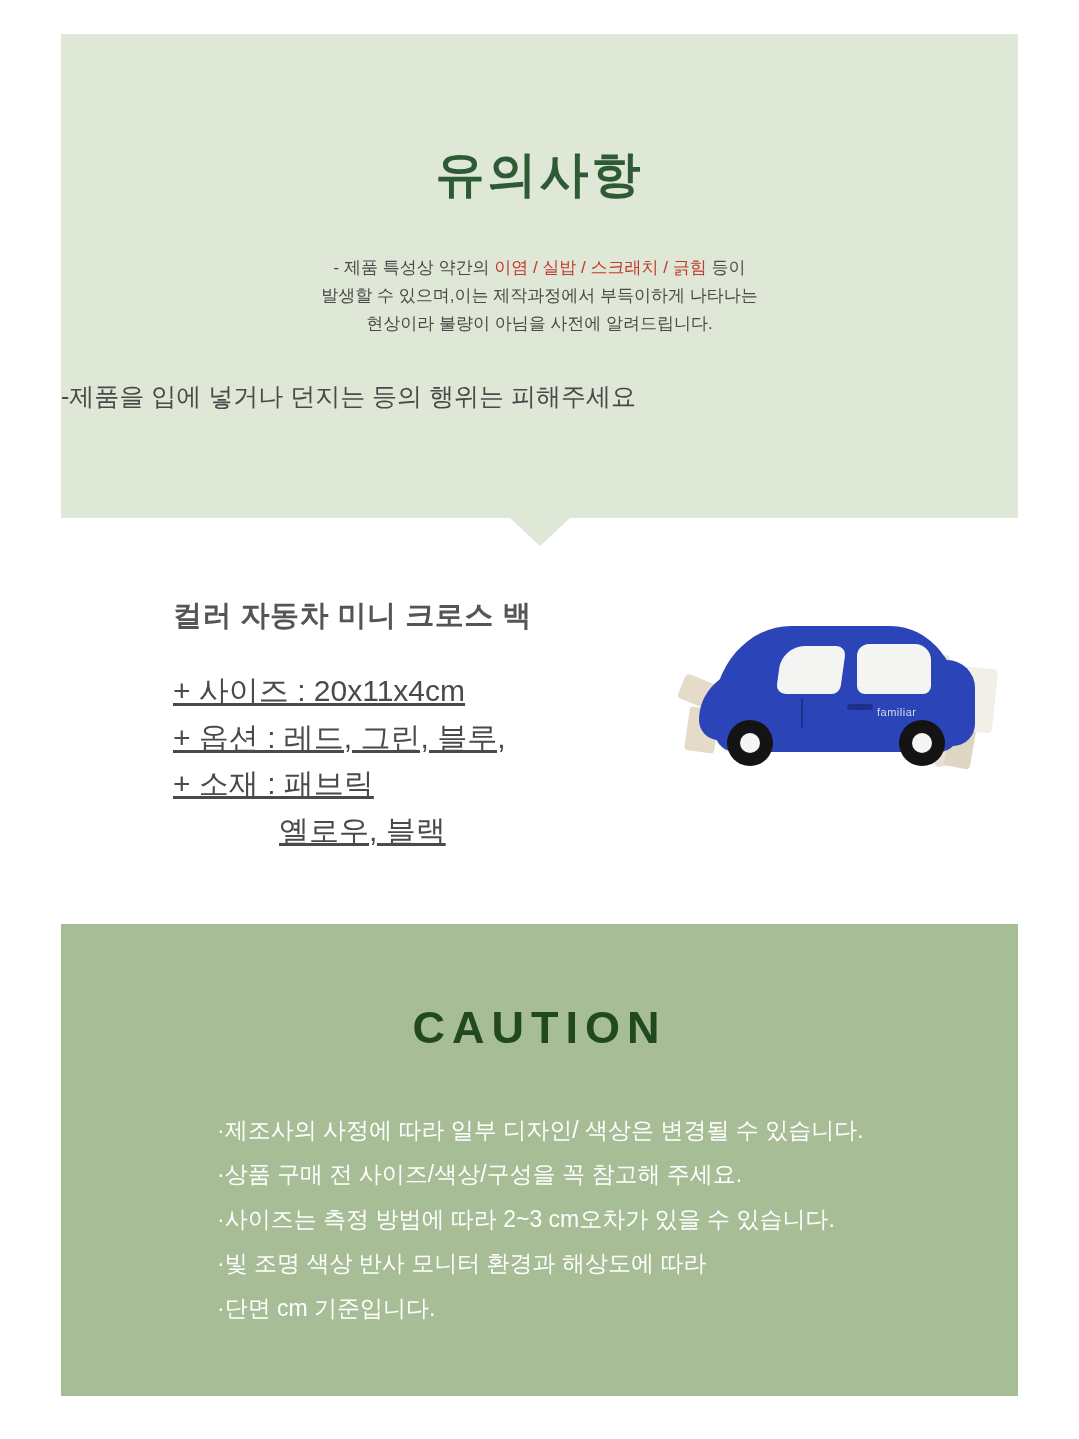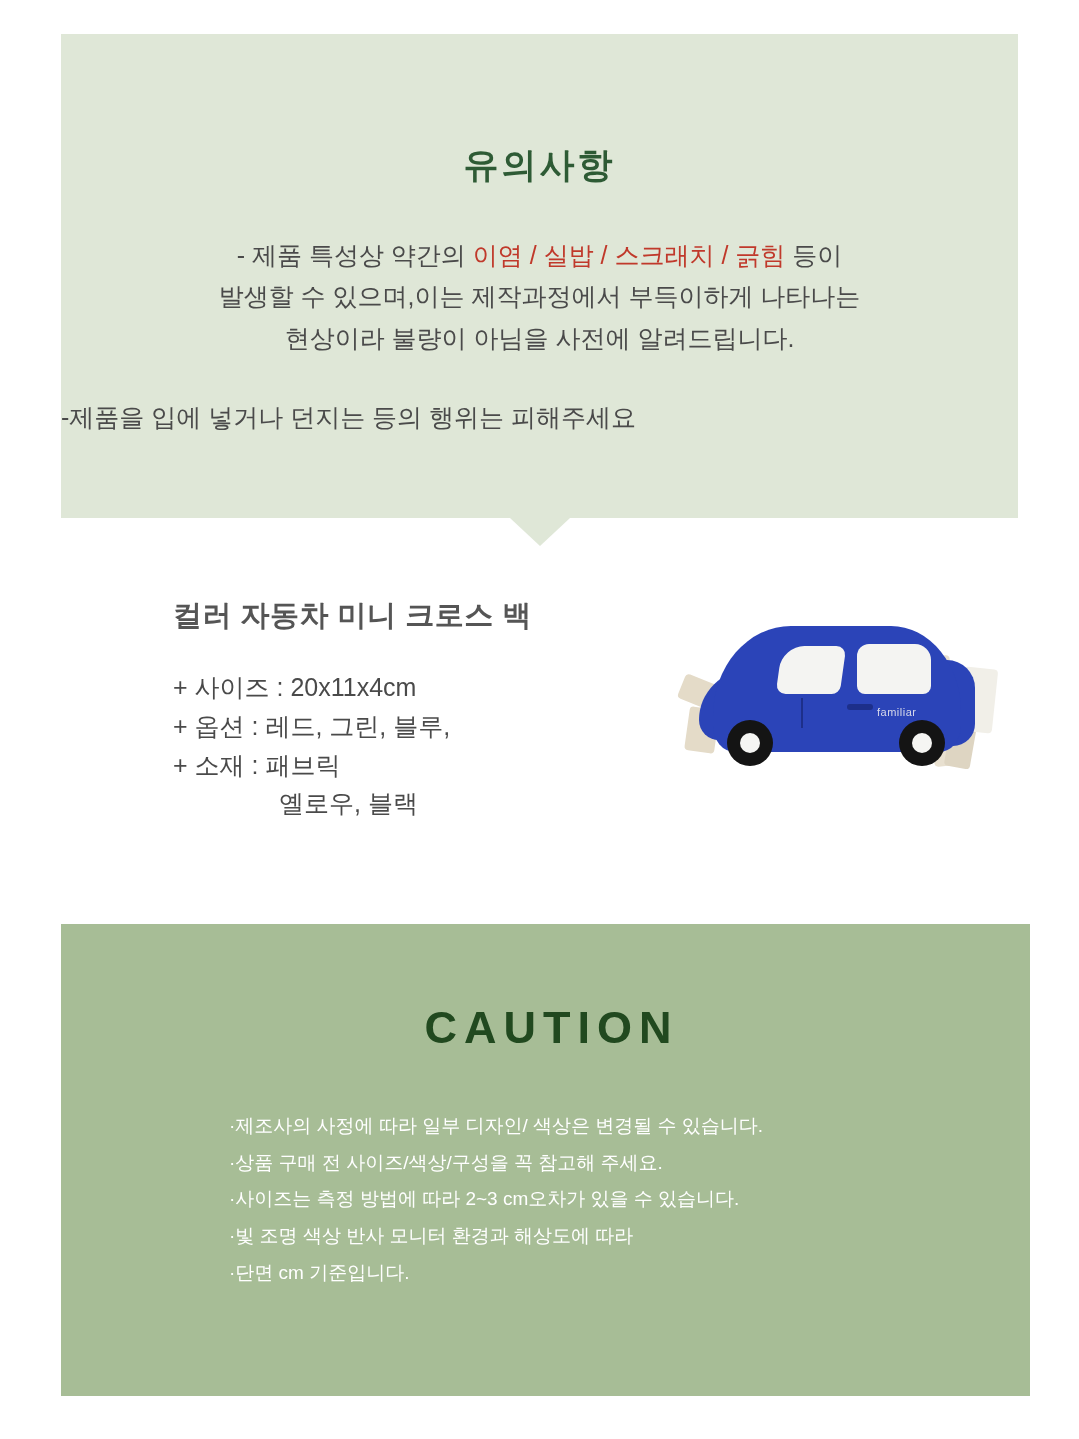--- a/index.html
+++ b/index.html
@@ -28,29 +28,29 @@
     position: absolute;
     left: 61px;
     top: 34px;
     width: 957px;
     height: 484px;
     background: #dfe7d7;
   }
   .notice-title {
     text-align: center;
     margin-top: 108px;
-    font-size: 35px;
+    font-size: 49px;
     font-weight: bold;
     letter-spacing: 3px;
     color: #2e5b35;
   }
   .notice-body {
     margin-top: 46px;
     text-align: center;
-    font-size: 25px;
+    font-size: 17px;
     line-height: 1.65;
     color: #4a4a4a;
     padding: 0 110px;
   }
   .notice-body .hl {
     color: #c0392b;
   }
   .notice-body2 {
     margin-top: 38px;
     text-align: left;
@@ -87,23 +87,24 @@
     width: 520px;
   }
   .product-name {
     font-size: 29px;
     font-weight: bold;
     color: #555555;
     letter-spacing: 0.5px;
   }
   .spec-list {
     margin-top: 32px;
-    font-size: 25px;
+    font-size: 30px;
     line-height: 1.55;
     color: #4a4a4a;
+    text-decoration: underline;
   }
   .spec-line.indent {
     padding-left: 106px;
   }
 
   
   .product-image {
     position: absolute;
     left: 600px;
     top: 12px;
@@ -261,34 +262,33 @@
   }
 
   
   .caution-panel {
     position: absolute;
     left: 61px;
     top: 924px;
     width: 957px;
     height: 472px;
     background: #a7bd96;
-    padding-left: 12px;
   }
   .caution-title {
     text-align: center;
     margin-top: 78px;
     font-size: 45px;
     font-weight: bold;
     letter-spacing: 7px;
     color: #21491f;
   }
   .caution-list {
     margin-top: 54px;
     padding-left: 156px;
-    font-size: 19px;
+    font-size: 23px;
     line-height: 1.93;
     color: #ffffff;
   }
   .caution-list .sub {
     padding-left: 16px;
   }
 </style>
 </head>
 <body>
 

